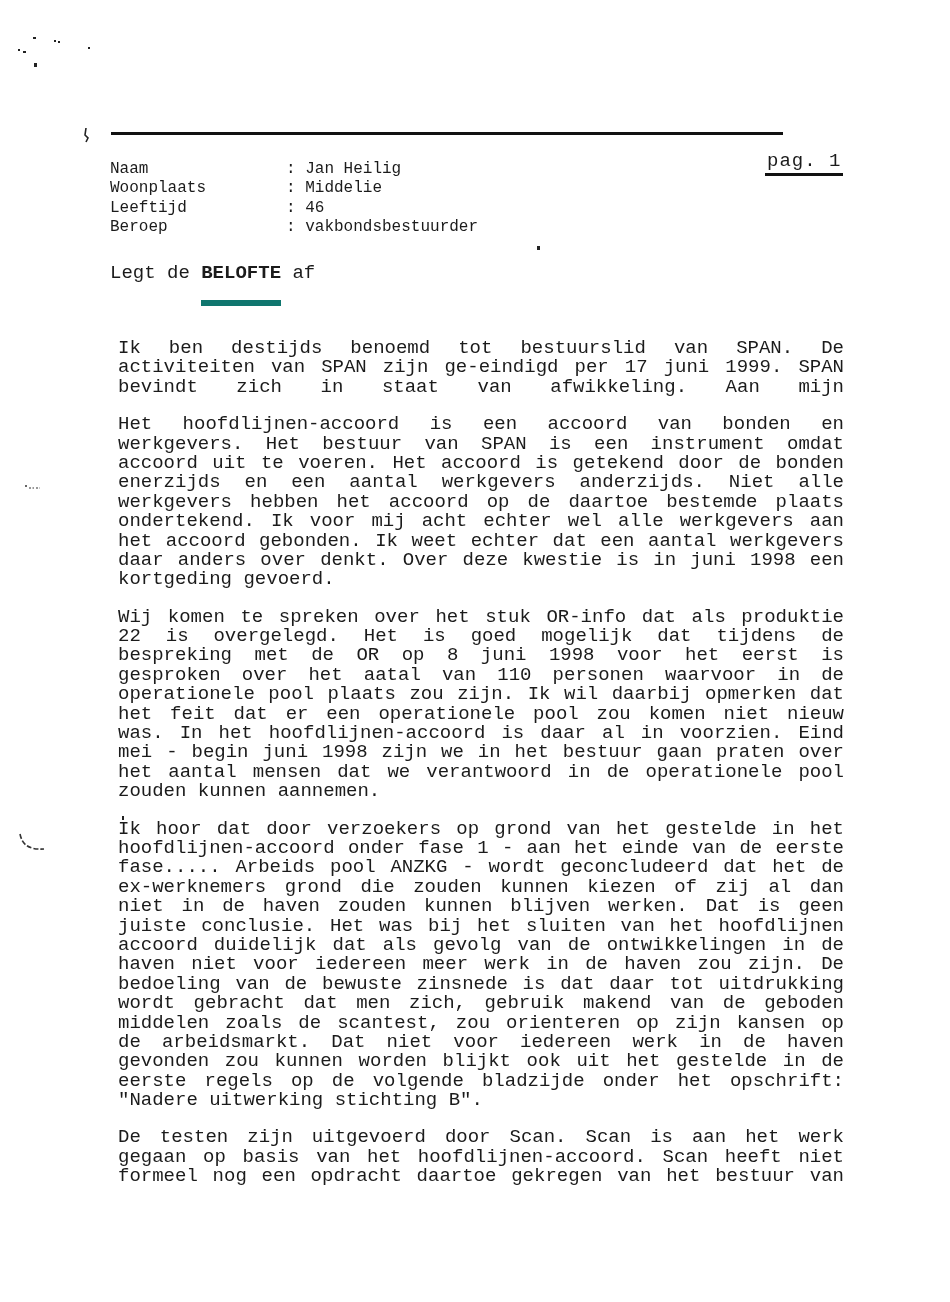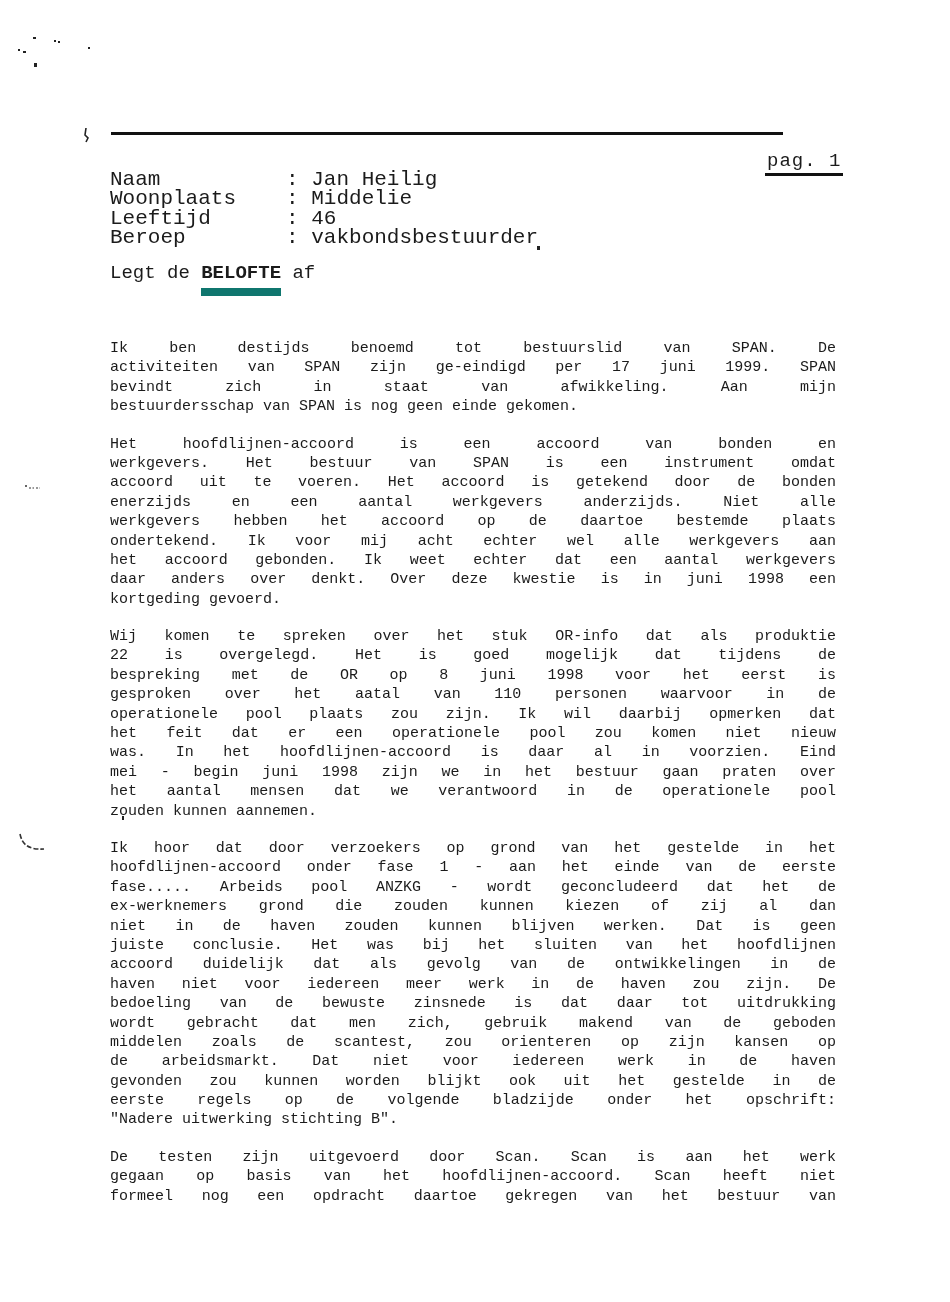--- a/index.html
+++ b/index.html
@@ -35,24 +35,24 @@
     position: absolute;
     top: 132px;
     left: 111px;
     width: 672px;
     height: 3px;
     background: #111;
   }
   
   .identity {
     position: absolute;
-    top: 170px;
+    top: 160px;
     left: 110px;
     width: 726px;
-    font-size: 21px;
+    font-size: 16px;
     line-height: 19.3px;
   }
   .identity-row {
     display: flex;
   }
   .identity-label {
     width: 176px;
     flex: 0 0 176px;
   }
   .identity-sep {
@@ -62,30 +62,30 @@
   .oath {
     position: absolute;
     top: 263px;
     left: 110px;
     font-size: 19px;
     line-height: 20px;
     white-space: pre;
   }
   .oath .emph {
     font-weight: bold;
-    border-bottom: 8px solid #0f766e;
-    padding-bottom: 4px;
+    border-bottom: 6px solid #0f766e;
+    padding-bottom: 16px;
   }
   
   .body-text {
     position: absolute;
     top: 339px;
-    left: 110px;
+    left: 118px;
     width: 726px;
-    font-size: 15px;
+    font-size: 19px;
   }
   .paragraph {
     margin: 0 0 18px 0;
   }
   .line {
     line-height: 19.4px;
     height: 19.4px;
     text-align: justify;
     text-align-last: justify;
     text-justify: inter-word;
@@ -163,21 +163,20 @@
   <div class="oath"><span>Legt de </span><span class="emph">BELOFTE</span><span> af</span></div>
 
   <div class="body-text">
 
   <div class="paragraph">
       <div>
 
       <div class="line">Ik ben destijds benoemd tot bestuurslid van SPAN. De</div>
           <div class="line">activiteiten van SPAN zijn ge-eindigd per 17 juni 1999. SPAN</div>
           <div class="line">bevindt zich in staat van afwikkeling. Aan mijn</div>
-          <div class="line last">bestuurdersschap van SPAN is nog geen einde gekomen.</div>
         </div>
     </div>
       <div class="paragraph">
       <div>
 
       <div class="line">Het hoofdlijnen-accoord is een accoord van bonden en</div>
           <div class="line">werkgevers. Het bestuur van SPAN is een instrument omdat</div>
           <div class="line">accoord uit te voeren. Het accoord is getekend door de bonden</div>
           <div class="line">enerzijds en een aantal werkgevers anderzijds. Niet alle</div>
           <div class="line">werkgevers hebben het accoord op de daartoe bestemde plaats</div>

